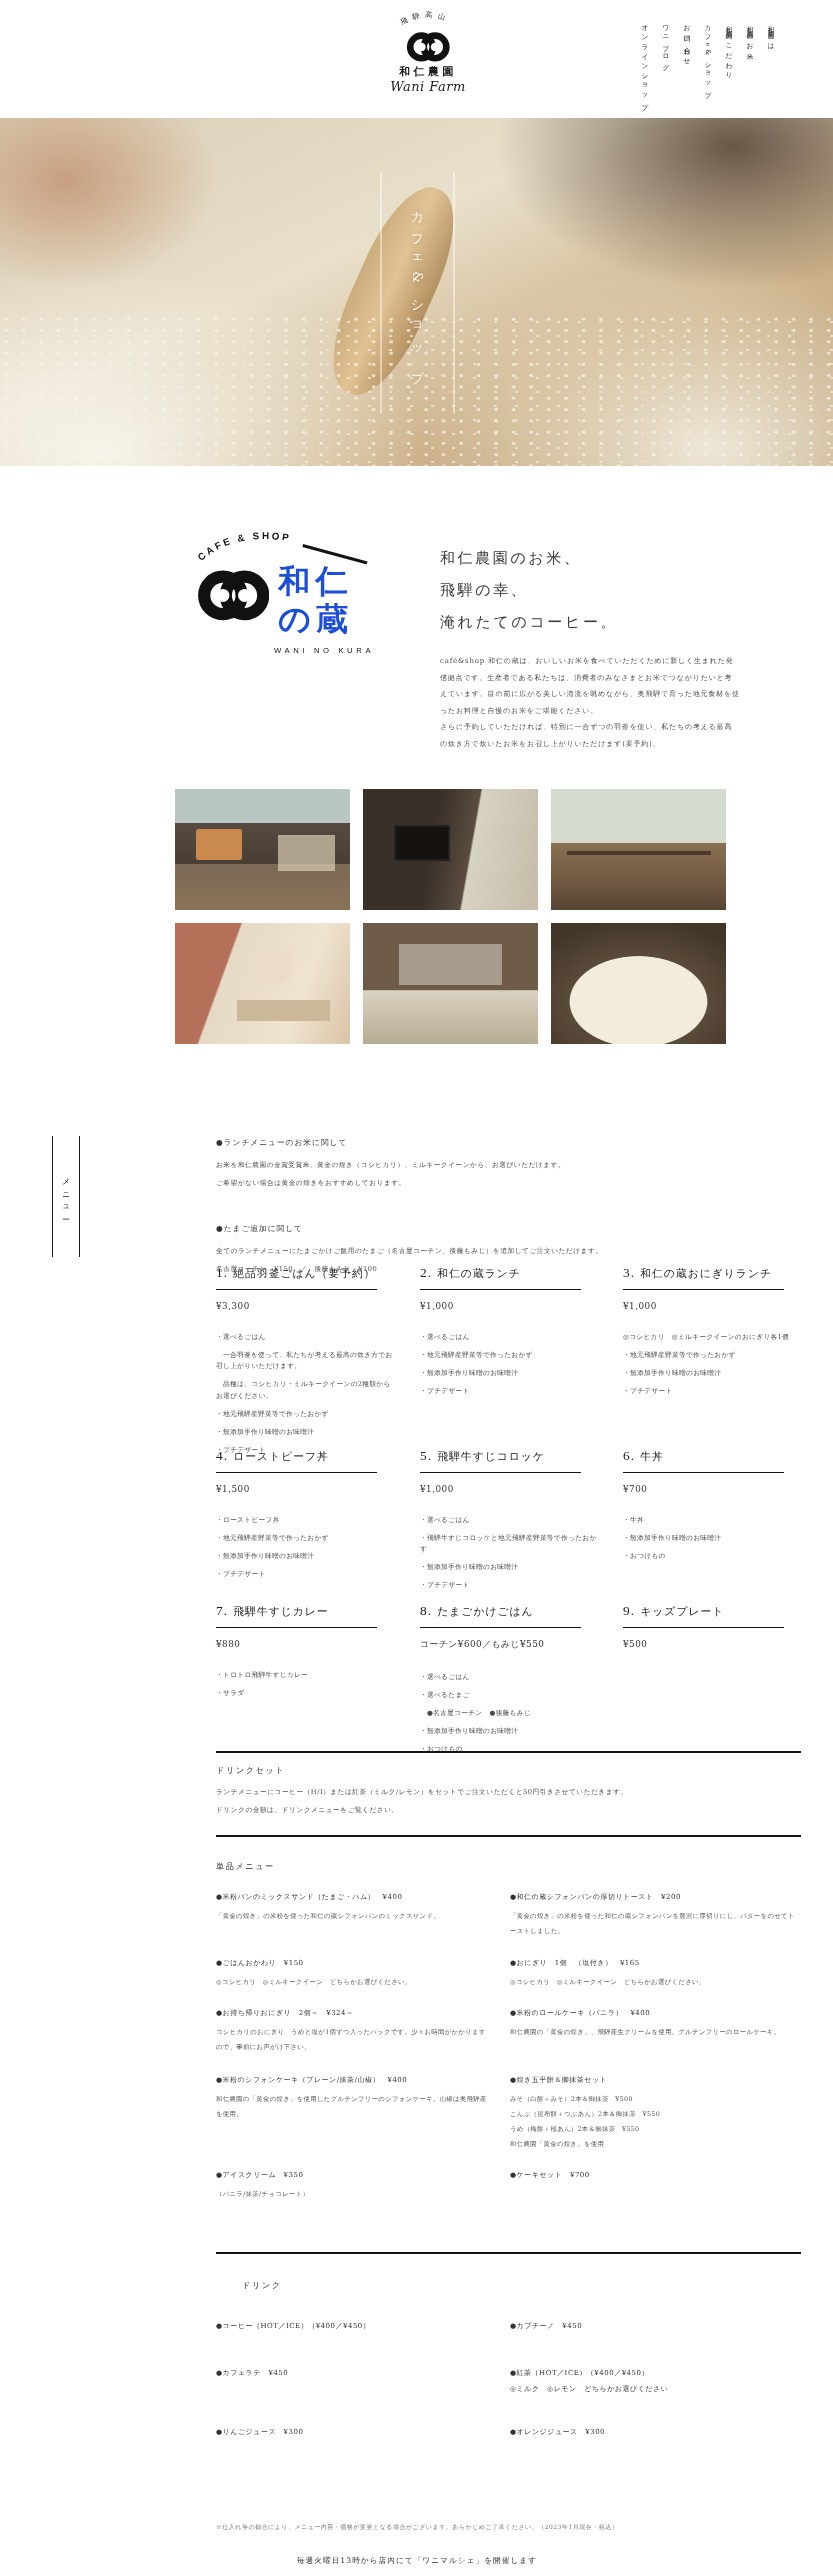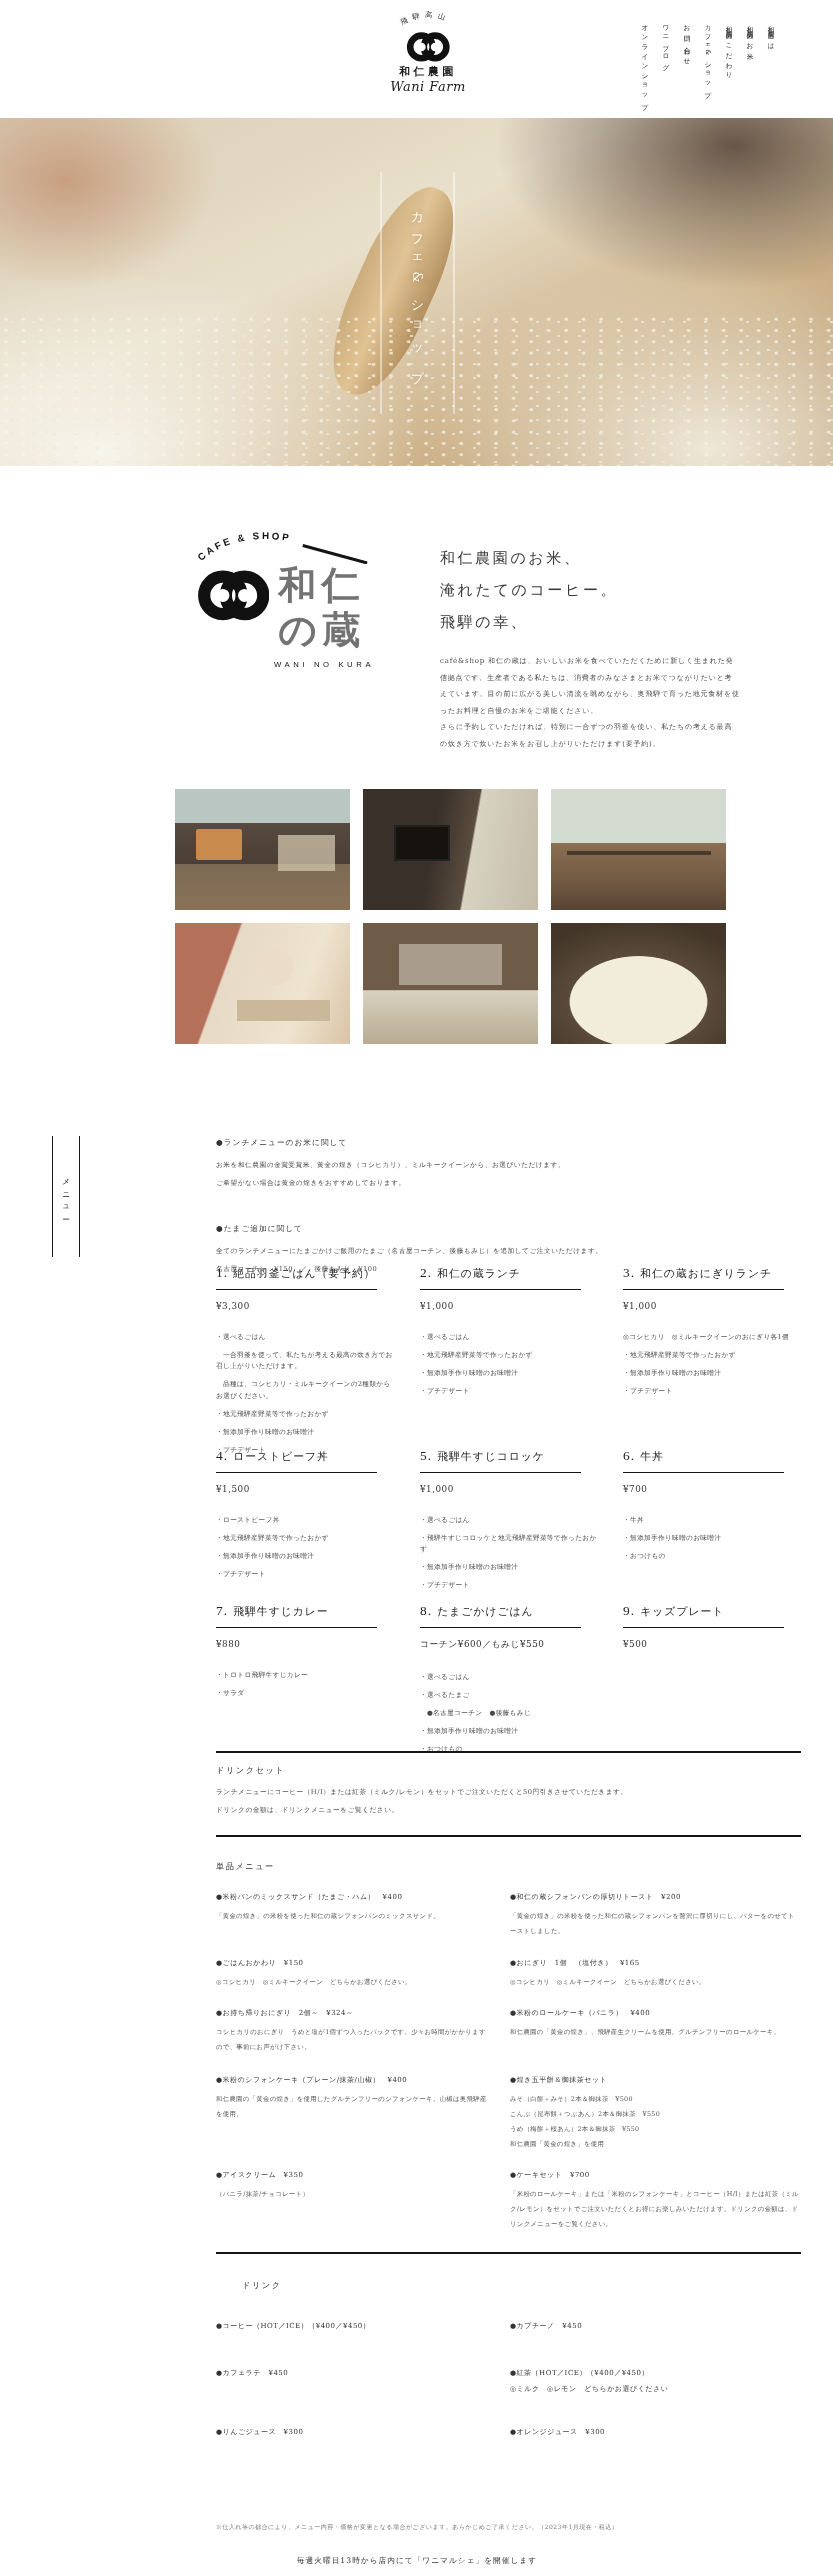--- a/index.html
+++ b/index.html
@@ -25,21 +25,21 @@
     background:linear-gradient(90deg,#c8a775,#e0c190 45%,#b08a58);border-radius:36px/93px;opacity:.9;}
   .rice-speckle{left:0;top:196px;width:834px;height:155px;
     background:radial-gradient(3.1px 2.1px at 6.2px 5.2px,#f7f4e8 60%,transparent 62%) 0 0/17.5px 11.3px,
                radial-gradient(2.6px 2.1px at 12.4px 8.2px,#efe9d6 60%,transparent 62%) 0 0/21px 14px;opacity:.75;}
   .hero-lines{left:50%;top:49px;transform:translateX(-50%);height:252px;display:flex;align-items:center;gap:27px;}
   .hero-vline{width:0.5px;height:242px;background:rgba(255,255,255,.92);}
   .hero-title{writing-mode:vertical-rl;color:#fdfbf4;font-size:13px;letter-spacing:8.2px;text-shadow:0 0 5.2px rgba(90,70,40,.35);}
   
   .cafelogo{left:197px;top:530px;width:178px;}
   .cafelogo-mid{display:flex;align-items:flex-start;gap:9.3px;margin-top:-3.1px;}
-  .kura-name{font-size:38px;font-weight:bold;color:#737373;line-height:1.18;letter-spacing:5.2px;white-space:pre-line;}
+  .kura-name{font-size:32px;font-weight:bold;color:#1d4ed8;line-height:1.18;letter-spacing:5.2px;white-space:pre-line;}
   .kura-en{font-size:7.7px;letter-spacing:3.6px;color:#141414;margin-top:7.2px;margin-left:77px;font-family:"Liberation Sans","DejaVu Sans",sans-serif;}
   .cafe-heading{left:440px;top:542px;width:309px;font-size:15px;letter-spacing:2.6px;line-height:32px;color:#3a3a3a;}
   .cafe-body{left:440px;top:653px;width:300px;font-size:7px;line-height:16.5px;letter-spacing:0.8px;color:#4a4a4a;white-space:pre-line;}
   
   .photo{width:175px;height:121px;}
   
   .menu-label-box{left:52px;top:1136px;height:121px;display:flex;gap:8.2px;align-items:center;}
   .m-vline{width:0.5px;height:121px;background:#1a1a1a;}
   .menu-label{writing-mode:vertical-rl;font-size:7.7px;letter-spacing:5.2px;color:#222;}
   .note-title{font-size:7.7px;letter-spacing:1px;color:#333;}
@@ -118,22 +118,22 @@
         <circle cx="66" cy="42" r="9" fill="#fff"></circle>
       </svg>
       <div class="kura-name">和仁
 の蔵</div>
     </div>
     <div class="kura-en">WANI NO KURA</div>
   </div>
 
   <div class="abs cafe-heading">
     <div>和仁農園のお米、</div>
+    <div>飛騨の幸、</div>
     <div>淹れたてのコーヒー。</div>
-    <div>飛騨の幸、</div>
   </div>
   <div class="abs cafe-body">café&amp;shop 和仁の蔵は、おいしいお米を食べていただくために新しく生まれた発信拠点です。生産者である私たちは、消費者のみなさまとお米でつながりたいと考えています。目の前に広がる美しい清流を眺めながら、奥飛騨で育った地元食材を使ったお料理と自慢のお米をご堪能ください。
 さらに予約していただければ、特別に一合ずつの羽釜を使い、私たちの考える最高の炊き方で炊いたお米をお召し上がりいただけます(要予約)。</div>
 
   <div class="abs photo" style="left:175px;top:789px;background:linear-gradient(#b9c6c2 28%,#574a40 28%,#4a3e35 62%,#7b6a55 62%,#8a7257);">
     <div class="abs" style="left:20.6px;top:40px;width:46px;height:31px;background:#c98a4e;border-radius:2.1px;"></div>
     <div class="abs" style="left:103px;top:46px;width:57px;height:36px;background:#d8cdb4;opacity:.7;"></div>
   </div>
   <div class="abs photo" style="left:363px;top:789px;background:linear-gradient(100deg,#39302a 40%,#5a4c3e 60%,#d8d2c2 61%,#c4bca8);">
     <div class="abs" style="left:31px;top:36px;width:52px;height:32px;background:#16130f;border:2.1px solid #222;"></div>
@@ -309,21 +309,20 @@
 こんぶ（昆布餅＋つぶあん）2本＆御抹茶　¥550
 うめ（梅餅＋桜あん）2本＆御抹茶　¥550
 和仁農園「黄金の煌き」を使用</div>
   </div>
   <div class="abs s-item" style="left:216px;top:2170px;width:273px;">
     <div class="s-name">●アイスクリーム　¥350</div>
       <div class="s-desc">（バニラ/抹茶/チョコレート）</div>
   </div>
   <div class="abs s-item" style="left:510px;top:2170px;width:291px;">
     <div class="s-name">●ケーキセット　¥700</div>
-      <div class="s-desc">「米粉のロールケーキ」または「米粉のシフォンケーキ」とコーヒー（H/I）または紅茶（ミルク/レモン）をセットでご注文いただくとお得にお楽しみいただけます。ドリンクの金額は、ドリンクメニューをご覧ください。</div>
   </div>
 
   <div class="abs hr3" style="top:2252px;"></div>
 
   <div class="abs sec-title" style="left:216px;top:2280px;margin-left:26px;">ドリンク</div>
   <div class="abs d-item" style="left:216px;top:2319px;width:273px;">●コーヒー（HOT／ICE）（¥400／¥450）</div>
   <div class="abs d-item" style="left:510px;top:2319px;width:291px;">●カプチーノ　¥450</div>
   <div class="abs d-item" style="left:216px;top:2366px;width:273px;">●カフェラテ　¥450</div>
   <div class="abs d-item" style="left:510px;top:2366px;width:291px;">●紅茶（HOT／ICE）（¥400／¥450）
 ◎ミルク　◎レモン　どちらかお選びください</div>

